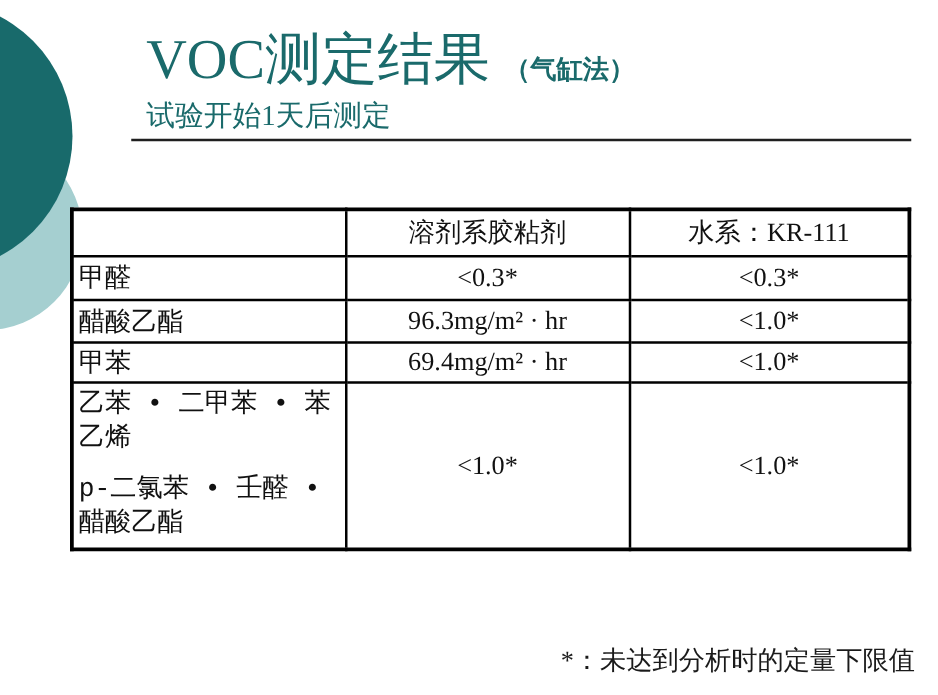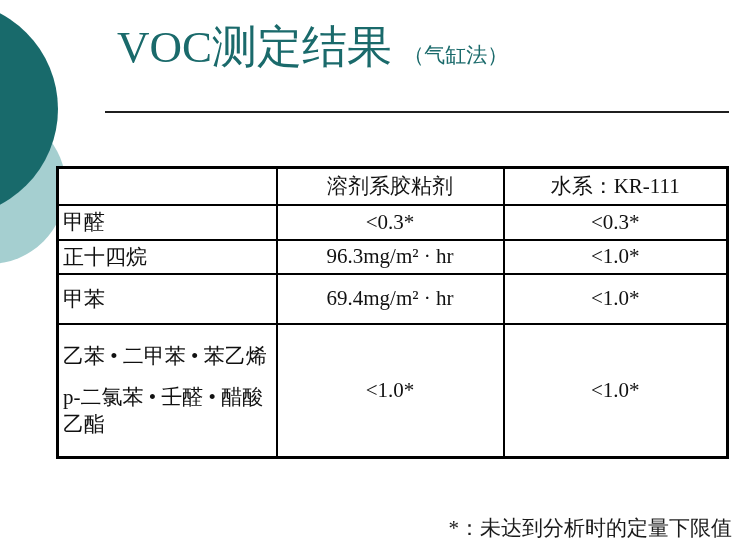--- a/index.html
+++ b/index.html
@@ -9,21 +9,21 @@
     background:#ffffff;
     font-family:"Liberation Serif","DejaVu Serif",serif;
     color:#1a1a1a;
   }
   .circle { position:absolute; border-radius:50%; }
   .circle-light { left:-88px; top:110px; width:154px; height:154px; background:var(--circle-light,#A5CFD0); z-index:1; }
   .circle-dark  { left:-158px; top:1px;  width:216px; height:216px; background:var(--circle-dark,#186A6B); z-index:2; }
 
   .header-block { position:absolute; left:117px; top:22px; z-index:3; color:var(--accent,#1A6A6B); }
   .title-line { font-size:45px; line-height:1.15; white-space:nowrap; }
-  .title-suffix { font-size:21px; }
+  .title-suffix { font-size:21px;font-weight:bold; }
   .subtitle { font-size:23px; margin-top:3px; }
   .title-rule { position:absolute; left:105px; top:111px; width:624px; height:2px; background:#1f1f1f; z-index:3; }
 
   .results-table {
     position:absolute; left:56px; top:166px; z-index:3;
     width:670px; table-layout:fixed;
     border-collapse:collapse; background:#ffffff;
     font-size:21px; color:#111;
   }
   .results-table td, .results-table th {
@@ -31,41 +31,42 @@
     font-weight:normal; overflow:hidden;
   }
   .results-table { border:3px solid #000; }
   .results-table td, .results-table th { vertical-align:middle; }
   .col-label { width:219px; }
   .col-solvent { width:227px; }
   .col-water { width:224px; }
   .hdr-row { height:37px; }
   .row-s  { height:35px; }
   .row-s2 { height:34px; }
-  .row-s3 { height:50px; }
+  .row-s3 { height:32px; }
   .row-big { height:134px; }
   .th-center { text-align:center; }
   .label-cell { text-align:left; padding-left:8px; }
   .value-cell { text-align:center;margin-left:45px; }
-  .multi-label { vertical-align:top; padding-top:6px; line-height:27px; }
+  .multi-label { vertical-align:top; padding-top:6px; line-height:27px;font-family:Liberation Mono, monospace; }
   .multi-label .para2 { margin-top:14px; }
 
   .footnote { position:absolute; right:18px; top:514px; z-index:3; font-size:21px; color:#1a1a1a; white-space:nowrap; }
 </style>
 </head>
 <body style="--accent: #1A6A6B; --circle-dark: #186A6B; --circle-light: #A5CFD0;">
 
 <div class="circle circle-light"></div>
 <div class="circle circle-dark"></div>
 
 <div class="header-block">
   <div class="title-line">
     <span>VOC测定结果</span>
     <span class="title-suffix">（气缸法）</span>
   </div>
+  <div class="subtitle">试验开始1天后测定</div>
 </div>
 <div class="title-rule"></div>
 
 <table class="results-table">
   <colgroup>
     <col class="col-label">
       <col class="col-solvent">
       <col class="col-water">
   </colgroup>
   <tbody>
@@ -73,21 +74,21 @@
       <th></th>
       <th class="th-center">溶剂系胶粘剂</th>
       <th class="th-center">水系：KR-111</th>
     </tr>
     <tr class="row-s">
       <td class="label-cell">甲醛</td>
       <td class="value-cell">&lt;0.3*</td>
       <td class="value-cell">&lt;0.3*</td>
     </tr>
     <tr class="row-s2">
-      <td class="label-cell">正十四烷</td>
+      <td class="label-cell">醋酸乙酯</td>
       <td class="value-cell">96.3mg/m² · hr</td>
       <td class="value-cell">&lt;1.0*</td>
     </tr>
     <tr class="row-s3">
       <td class="label-cell">甲苯</td>
       <td class="value-cell">69.4mg/m² · hr</td>
       <td class="value-cell">&lt;1.0*</td>
     </tr>
     <tr class="row-big">
       <td class="label-cell multi-label">

